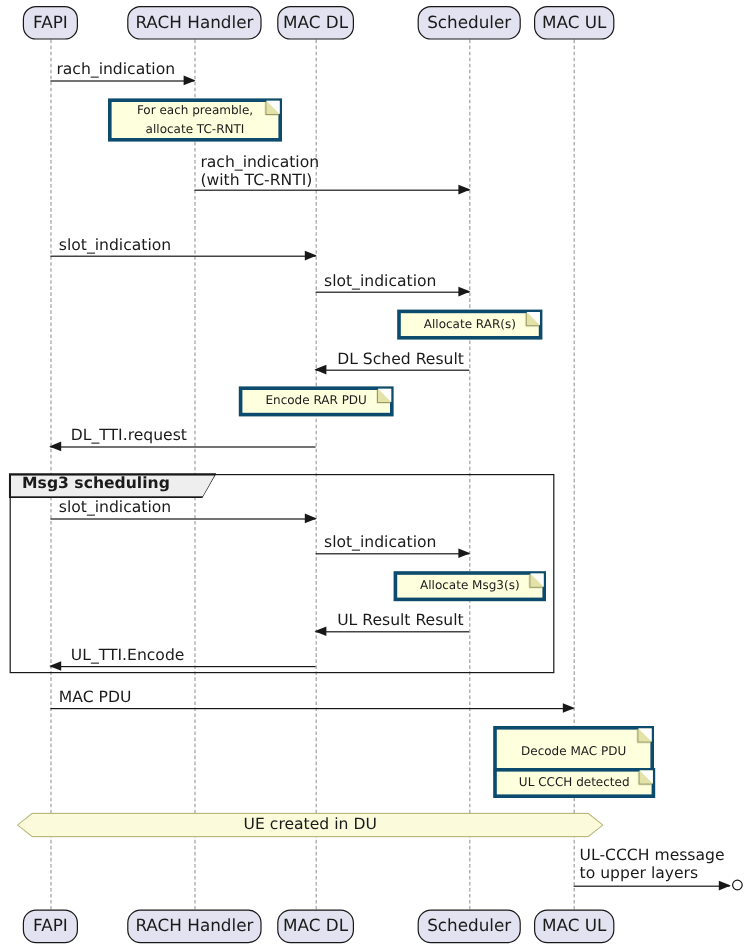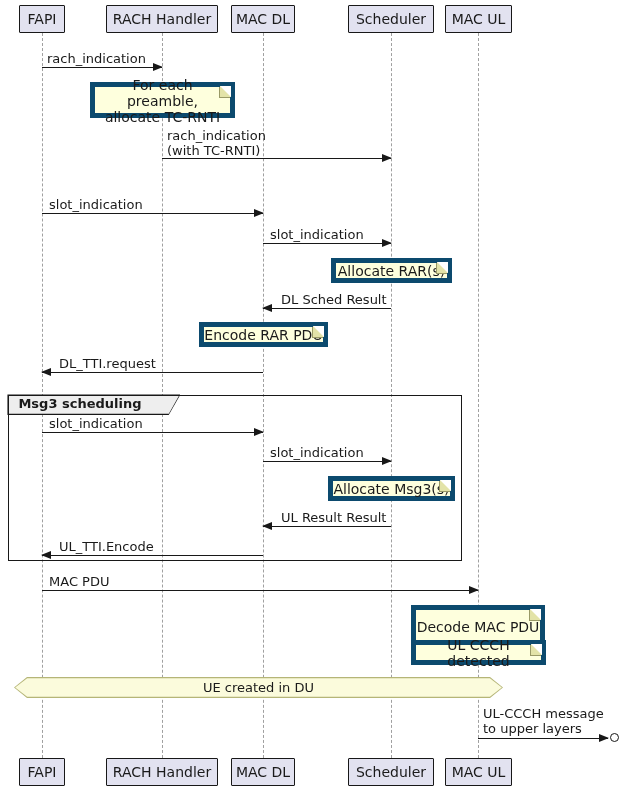--- a/index.html
+++ b/index.html
@@ -5,43 +5,43 @@
   * { margin:0; padding:0; box-sizing:border-box; }
   html,body { background:#ffffff; }
   body { font-family:"DejaVu Sans", sans-serif; color:#1a1a1a; }
   .canvas { position:relative; width:630px; height:791px; background:#ffffff; overflow:hidden; }
 
   
   .lifeline { position:absolute; width:0; border-left:1px dashed #A0A0A0; top:33px; height:725px; z-index:1; }
 
   
   .participant { position:absolute; height:28px; background:#E2E2F0; border:1.5px solid #181818;
-                 border-radius:1px; display:flex; align-items:center; justify-content:center;
+                 border-radius:11px; display:flex; align-items:center; justify-content:center;
                  font-size:14px; z-index:6; }
 
   
   .frame { position:absolute; border:1.6px solid #181818; z-index:2; }
   .frame-tab { position:absolute; top:-1.6px; left:-1.6px; background:#181818;
                clip-path:polygon(0 0, 100% 0, calc(100% - 12px) 100%, 0 100%); }
   .frame-tab-inner { position:absolute; top:1.6px; left:1.6px; right:1.6px; bottom:1.6px; background:#EEEEEE;
                clip-path:polygon(0 0, 100% 0, calc(100% - 10px) 100%, 0 100%); }
   .frame-title { position:absolute; left:11px; top:2px; font-size:13px; font-weight:bold; white-space:nowrap; }
 
   
   .mlabel { position:absolute; font-size:13px; line-height:15px; white-space:pre-line; z-index:4; }
   .mline { position:absolute; height:0; border-top:1.2px solid #181818; z-index:3; }
   .ah { position:absolute; width:0; height:0; }
   .ah-r { right:-1px; top:-5.5px; border-top:4.5px solid transparent; border-bottom:4.5px solid transparent; border-left:10px solid #181818; }
   .ah-l { left:-1px; top:-5.5px; border-top:4.5px solid transparent; border-bottom:4.5px solid transparent; border-right:10px solid #181818; }
   .endpoint-circle { position:absolute; width:9px; height:9px; border:1.5px solid #181818; border-radius:50%;
                      background:#ffffff; z-index:4; }
 
   
-  .note { position:absolute; background:#FEFFDD; border:5px solid #0c4a6e; z-index:5;
-          font-size:14px; line-height:16px; display:flex; align-items:center; justify-content:center;
+  .note { position:absolute; background:#FEFFDD; border:3px solid #0c4a6e; z-index:5;
+          font-size:10px; line-height:16px; display:flex; align-items:center; justify-content:center;
           text-align:center; white-space:pre-line; padding-top:1px; }
   .note-fold { position:absolute; top:-1px; right:-1px; width:0; height:0;
                border-style:solid; border-width:0 11px 11px 0;
                border-color:#ffffff #ffffff #e3e3a8 #e3e3a8;
                filter:drop-shadow(-1px 1px 0px #999966); }
 
   
   .hnote { position:absolute; background:#B5B577; z-index:5;
            clip-path:polygon(0 50%, 13px 0, calc(100% - 13px) 0, 100% 50%, calc(100% - 13px) 100%, 13px 100%); }
   .hnote-inner { position:absolute; top:1.2px; left:1.2px; right:1.2px; bottom:1.2px; background:#FBFBDC;

